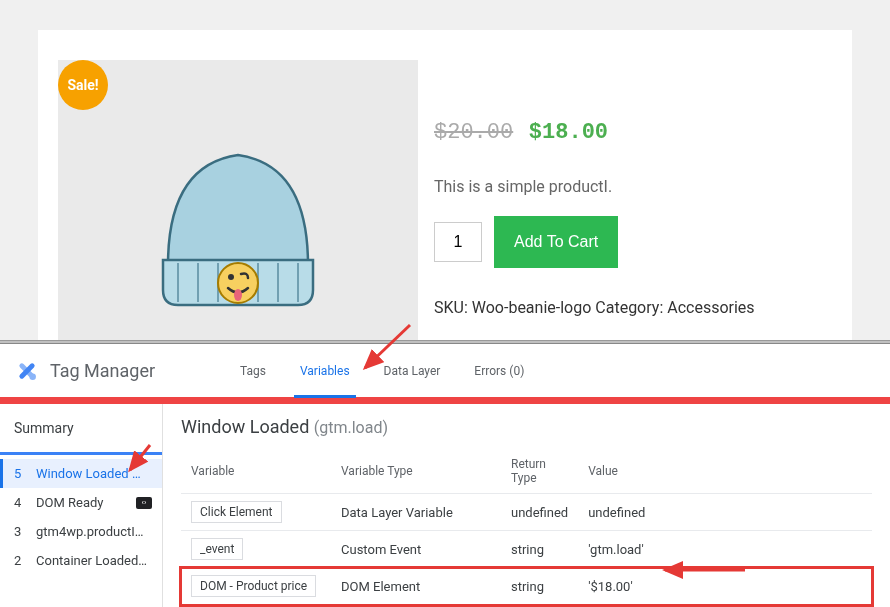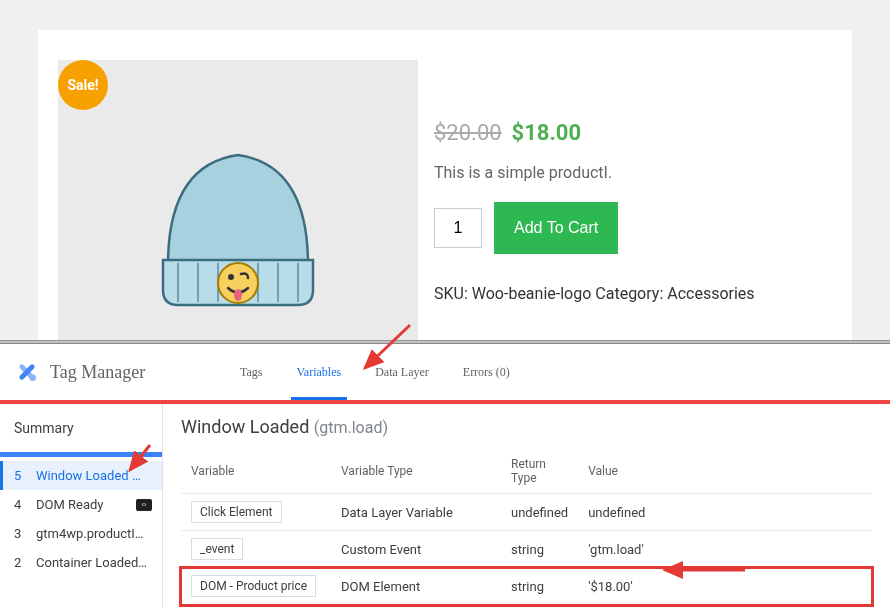--- a/index.html
+++ b/index.html
@@ -4,46 +4,46 @@
   <style>
     * { margin: 0; padding: 0; box-sizing: border-box; }
     body { font-family: -apple-system, BlinkMacSystemFont, "Segoe UI", Roboto, Arial, sans-serif; background: #f0f0f0; width: 890px; height: 607px; overflow: hidden; }
     
     
     .product-card { background: #fff; margin: 30px 38px 0 38px; padding: 30px 20px 30px 20px; display: flex; gap: 16px; height: 310px; overflow: hidden; }
     .product-image-wrap { position: relative; width: 360px; height: 280px; background: #eaeaea; display: flex; align-items: center; justify-content: center; }
     .sale-badge { position: absolute; top: 0px; left: 0px; width: 50px; height: 50px; border-radius: 50%; background: #f7a100; color: #fff; display: flex; align-items: center; justify-content: center; font-size: 14px; font-weight: bold; }
     .beanie-svg { width: 220px; height: 220px; margin-top: 30px; }
     .product-info { flex: 1; padding-top: 60px; }
-    .price-row { margin-bottom: 18px; }
+    .price-row { margin-bottom: 32px; font-family: Liberation Mono, monospace; }
     .old-price { color: #aaa; text-decoration: line-through; font-size: 22px; margin-right: 6px; }
     .new-price { color: #4caf50; font-size: 22px; font-weight: bold; }
     .product-desc { color: #666; font-size: 16px; margin-bottom: 20px; }
     .cart-row { display: flex; gap: 12px; align-items: center; margin-bottom: 30px; }
     .qty-input { width: 48px; height: 40px; border: 1px solid #ccc; text-align: center; font-size: 16px; }
     .add-cart-btn { background: #2db852; color: #fff; border: none; padding: 0 20px; height: 52px; font-size: 16px; cursor: pointer; }
     .meta-row { color: #333; font-size: 16px; }
     .meta-row .category-link { color: #333; }
     
     .divider { height: 4px; background: #c0c0c0; border-top: 1px solid #999; border-bottom: 1px solid #888; }
     
     
     .gtm-section { background: #fff; height: 263px; }
-    .gtm-header { display: flex; align-items: center; height: 60px; border-bottom: 4px solid #ef4444; font-family: Liberation Serif, serif; }
+    .gtm-header { display: flex; align-items: center; height: 60px; border-bottom: 7px solid #ef4444; }
     .gtm-logo-wrap { display: flex; align-items: center; gap: 10px; padding-left: 14px; width: 210px; }
     .gtm-logo { width: 26px; height: 26px; }
     .gtm-title { font-size: 18px; color: #5f6368; }
     .gtm-tabs { display: flex; gap: 34px; margin-left: 30px; }
     .gtm-tab { color: #5f6368; font-size: 12px; padding: 20px 0; cursor: pointer; position: relative; }
     .gtm-tab.active { color: #1a73e8; }
     .gtm-tab.active::after { content: ''; position: absolute; bottom: 0; left: -6px; right: -6px; height: 3px; background: #1a73e8; }
     
     .gtm-body { display: flex; height: 203px; }
     .gtm-sidebar { width: 163px; border-right: 1px solid #e0e0e0; }
-    .summary-title { padding: 16px 14px; font-size: 14px; color: #3c4043; border-bottom: 5px solid #3b82f6; }
+    .summary-title { padding: 16px 14px; font-size: 14px; color: #3c4043; border-bottom: 3px solid #3b82f6; }
     .event-list { padding-top: 4px; }
     .event-item { display: flex; align-items: center; padding: 7px 10px 7px 14px; font-size: 13px; color: #3c4043; cursor: pointer; gap: 10px; white-space: nowrap; overflow: hidden; }
     .event-item.active { background: #e8f0fe; color: #1a73e8; border-left: 3px solid #1a73e8; padding-left: 11px; }
     .event-num { min-width: 12px; }
     .event-name { overflow: hidden; text-overflow: ellipsis; flex: 1; }
     .event-icon { width: 16px; height: 12px; background: #202124; color: #fff; display: inline-flex; align-items: center; justify-content: center; font-size: 8px; border-radius: 2px; }
     
     .gtm-main { flex: 1; padding: 12px 18px; position: relative; }
     .gtm-main-title { font-size: 18px; color: #3c4043; margin-bottom: 12px; }
     .gtm-main-title .subtitle { color: #80868b; font-size: 16px; margin-top: 28px; }

